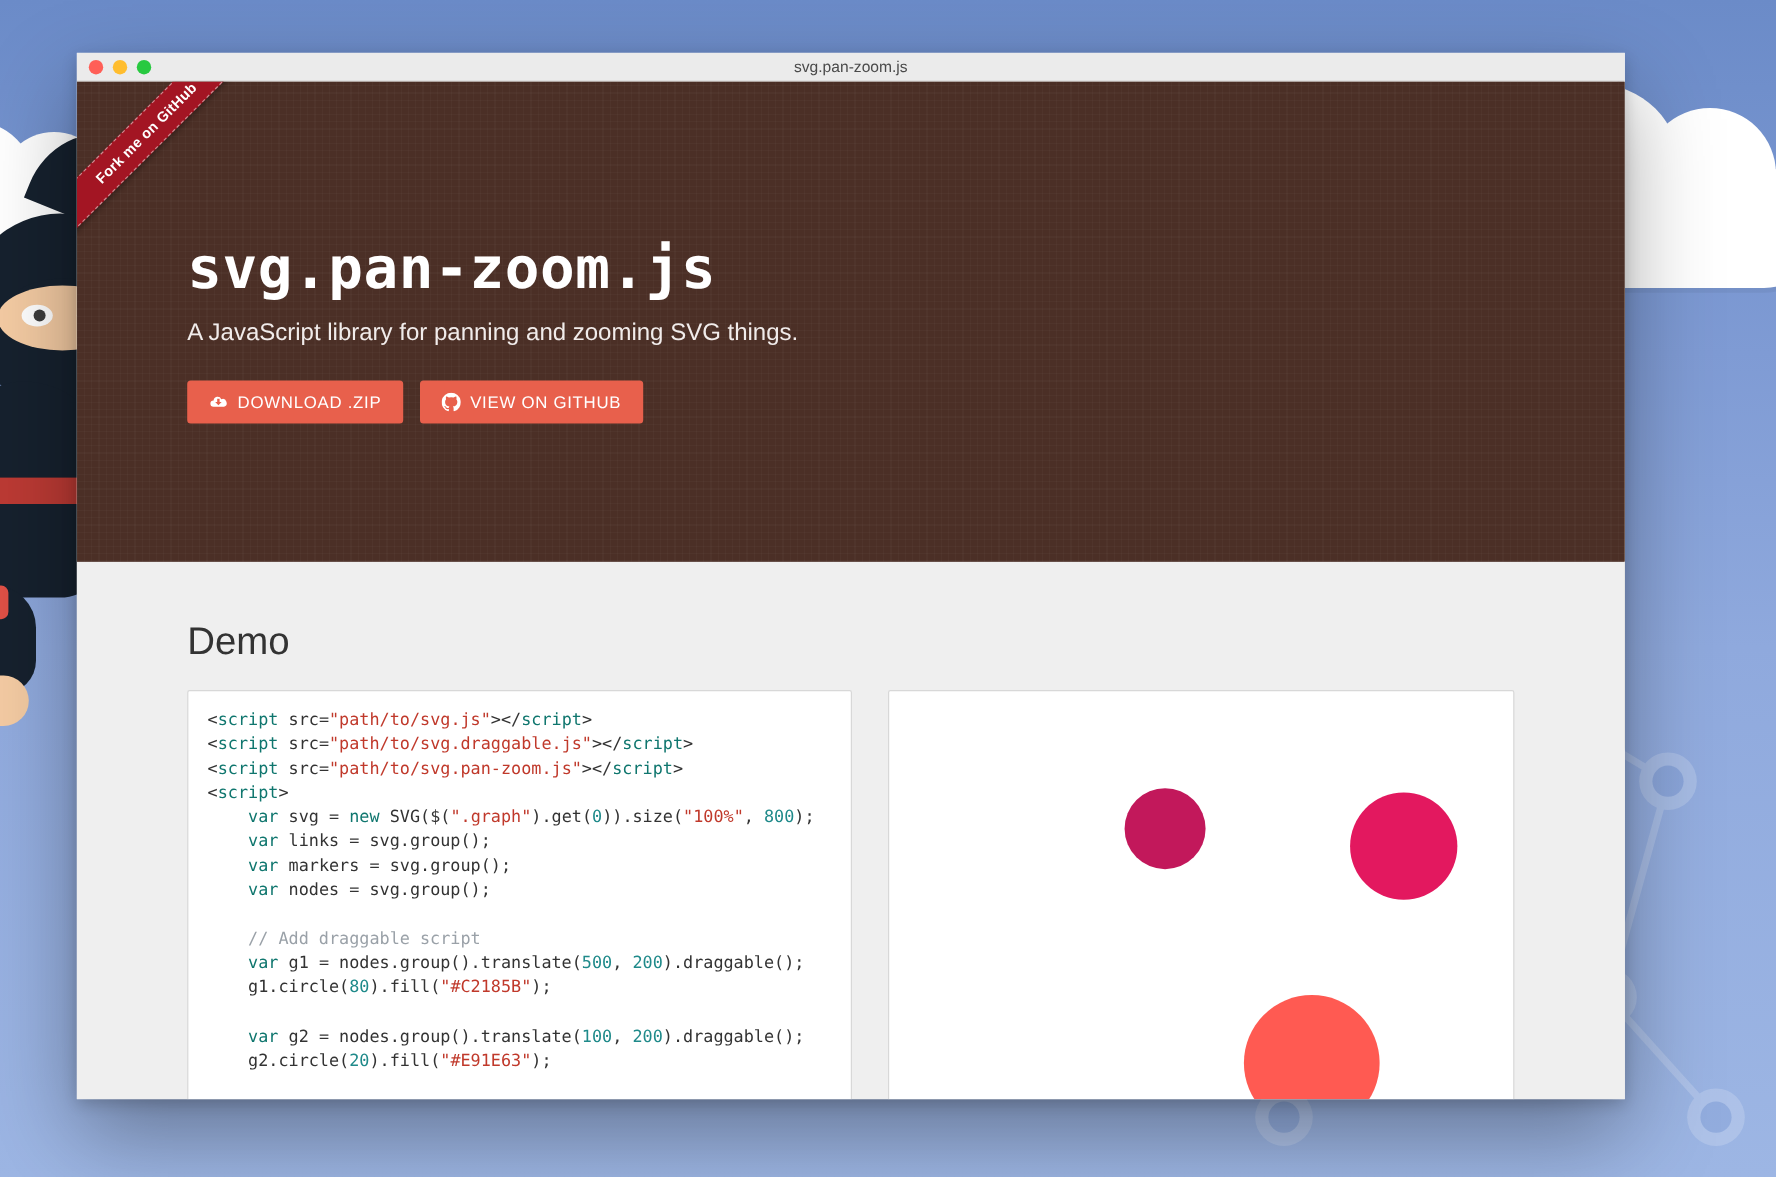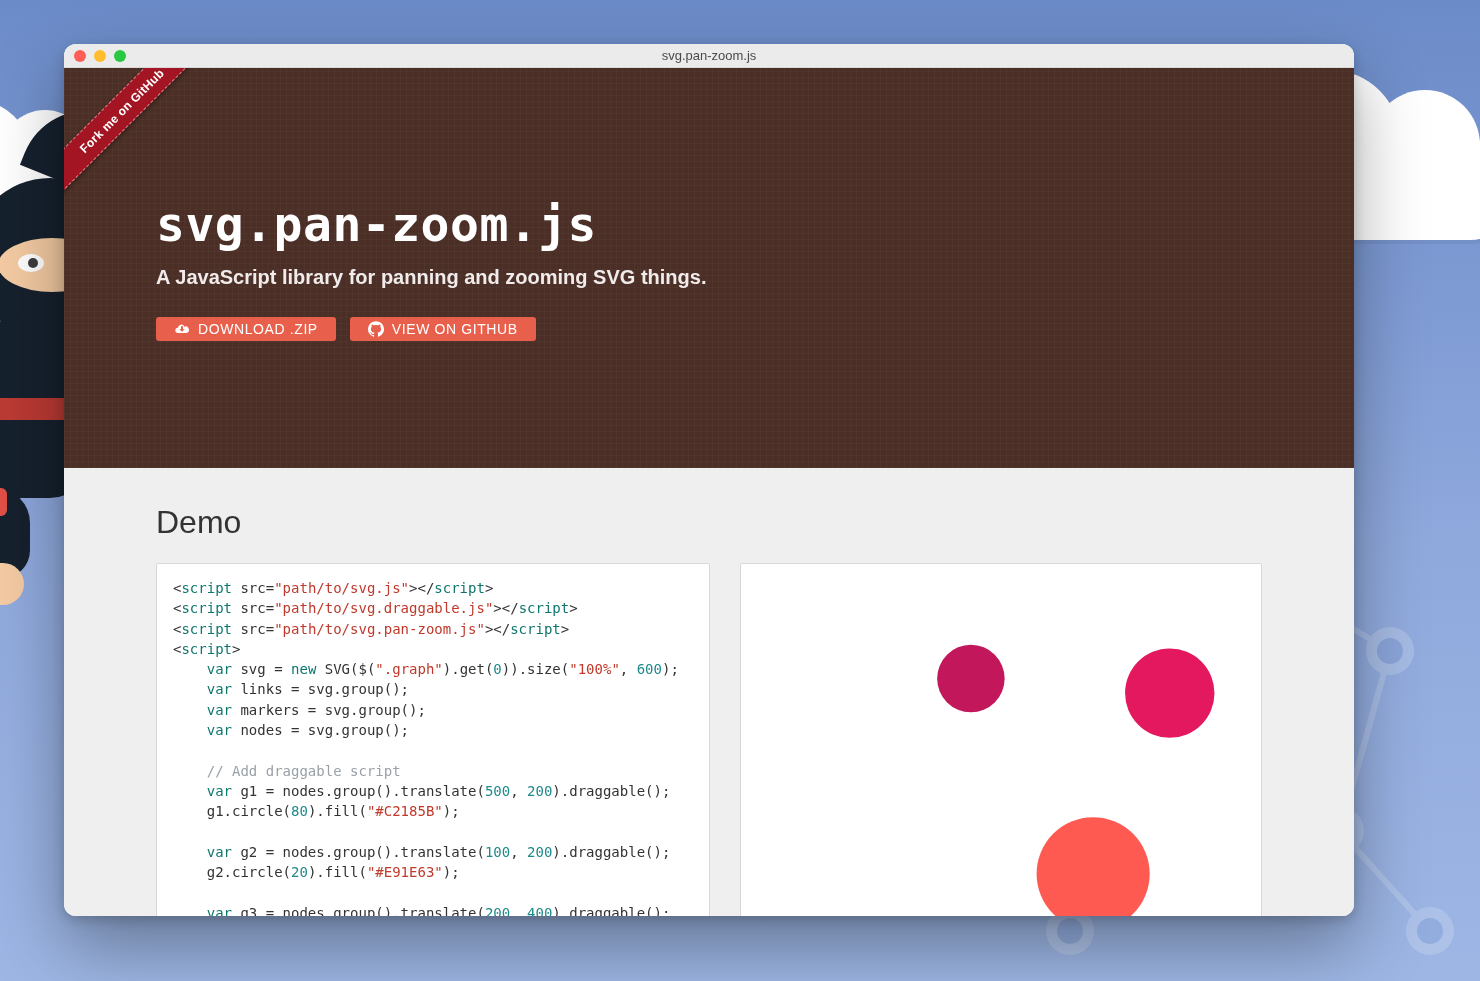--- a/index.html
+++ b/index.html
@@ -38,21 +38,21 @@
   .ninja .pupil.l{left:68px;} .ninja .pupil.r{left:114px;}
   .ninja .body{position:absolute;left:0;top:260px;width:130px;height:180px;background:#16212e;border-radius:60px 70px 40px 40px;}
   .ninja .belt{position:absolute;left:0;top:340px;width:130px;height:22px;background:#bc3a34;}
   .ninja .arm{position:absolute;left:0;top:430px;width:70px;height:90px;background:#16212e;border-radius:38px 38px 30px 30px;}
   .ninja .hand{position:absolute;left:12px;top:505px;width:52px;height:42px;background:#f4cba3;border-radius:26px;}
   .ninja .sticktop{position:absolute;left:19px;top:430px;width:28px;height:28px;background:#e05046;border-radius:6px;}
 
   
   .window {
     position:absolute; left:64px; top:44px; width:1290px; height:872px;
-    background:#fff; border-radius:12px; overflow:hidden;
+    background:#fff; border-radius:0; overflow:hidden;
     box-shadow:0 30px 70px rgba(0,0,0,.35),0 4px 12px rgba(0,0,0,.18);
     z-index:5;
   }
   .titlebar{height:24px;background:#ebebeb;border-bottom:1px solid #d8d8d8;position:relative;font-size:13px;color:#4a4a4a;line-height:24px;text-align:center;}
   .dots{position:absolute;left:10px;top:6px;display:flex;gap:8px;}
   .dot{width:12px;height:12px;border-radius:50%;}
   .dot.r{background:#ff5f57;} .dot.y{background:#ffbd2e;} .dot.g{background:#28c940;}
 
   .viewport{position:absolute;left:0;top:24px;right:0;bottom:0;background:#efefef;overflow:hidden;}
 
@@ -61,36 +61,36 @@
     position:relative;height:400px;
     background:#4b2f26;
     background-image:
       repeating-linear-gradient(0deg, rgba(255,255,255,.025) 0 1px, transparent 1px 6px),
       repeating-linear-gradient(90deg, rgba(255,255,255,.025) 0 1px, transparent 1px 6px),
       linear-gradient(180deg,#4b2f26,#4b2f26);
     color:#fff;
   }
   .hero-inner{padding:128px 0 0 92px;}
   h1.title{font-family:ui-monospace,Menlo,Consolas,monospace;font-weight:600;font-size:48px;letter-spacing:.5px;}
-  .subtitle{margin-top:14px;font-size:20px;font-weight:700;color:#f1eceb;}
+  .subtitle{margin-top:14px;font-size:20px;font-weight:400;color:#f1eceb;}
   .btn-row{margin-top:28px;display:flex;gap:14px;}
   .btn{
-    display:inline-flex;align-items:center;gap:8px;height:24px;padding:0 18px;
+    display:inline-flex;align-items:center;gap:8px;height:36px;padding:0 18px;
     background:#e8604c;color:#fff;font-size:14px;letter-spacing:.6px;font-weight:500;
     border-radius:3px;cursor:pointer;user-select:none;
   }
   .btn svg{width:16px;height:16px;fill:#fff;display:block;}
 
   
   .ribbon{position:absolute;left:-62px;top:28px;width:240px;transform:rotate(-45deg);background:#a31523;color:#fff;text-align:center;font-size:12px;font-weight:600;letter-spacing:.3px;padding:7px 0;box-shadow:0 2px 4px rgba(0,0,0,.3);border-top:1px dashed rgba(255,255,255,.5);border-bottom:1px dashed rgba(255,255,255,.5);}
   .ribbon-wrap{position:absolute;left:0;top:0;width:160px;height:160px;overflow:hidden;}
 
   
   .content{padding:18px 92px 40px;}
-  h2.section{font-size:32px;font-weight:400;color:#333;margin:18px 0 22px;}
+  h2.section{font-size:32px;font-weight:400;color:#333;margin:30px 0 22px;}
   .cols{display:flex;gap:30px;align-items:flex-start;}
   .codebox,.demobox{flex:1 1 0;border:1px solid #d8d8d8;background:#fff;border-radius:2px;}
   .codebox{padding:14px 16px;font-family:ui-monospace,Menlo,Consolas,monospace;font-size:14px;line-height:1.45;color:#333;overflow:hidden;height:388px;}
   .demobox{height:388px;position:relative;}
   .demobox svg{width:100%;height:100%;}
 
   
   .b{font-weight:400;color:#0f766e;}
   .s{color:#c0392b;}
   .n{color:#1f8a8a;}
@@ -198,21 +198,21 @@
       </div>
     </div>
 
     <div class="content">
       <h2 class="section">Demo</h2>
       <div class="cols">
         <pre class="codebox">&lt;<span class="b">script</span> src=<span class="s">"path/to/svg.js"</span>&gt;&lt;/<span class="b">script</span>&gt;
 &lt;<span class="b">script</span> src=<span class="s">"path/to/svg.draggable.js"</span>&gt;&lt;/<span class="b">script</span>&gt;
 &lt;<span class="b">script</span> src=<span class="s">"path/to/svg.pan-zoom.js"</span>&gt;&lt;/<span class="b">script</span>&gt;
 &lt;<span class="b">script</span>&gt;
-    <span class="b">var</span> svg = <span class="b">new</span> SVG($(<span class="s">".graph"</span>).get(<span class="n">0</span>)).size(<span class="s">"100%"</span>, <span class="n">600</span>);
+    <span class="b">var</span> svg = <span class="b">new</span> SVG($(<span class="s">".graph"</span>).get(<span class="n">0</span>)).size(<span class="s">"100%"</span>, <span class="n">800</span>);
     <span class="b">var</span> links = svg.group();
     <span class="b">var</span> markers = svg.group();
     <span class="b">var</span> nodes = svg.group();
 
     <span class="c">// Add draggable script</span>
     <span class="b">var</span> g1 = nodes.group().translate(<span class="n">500</span>, <span class="n">200</span>).draggable();
     g1.circle(<span class="n">80</span>).fill(<span class="s">"#C2185B"</span>);
 
     <span class="b">var</span> g2 = nodes.group().translate(<span class="n">100</span>, <span class="n">200</span>).draggable();
     g2.circle(<span class="n">20</span>).fill(<span class="s">"#E91E63"</span>);

